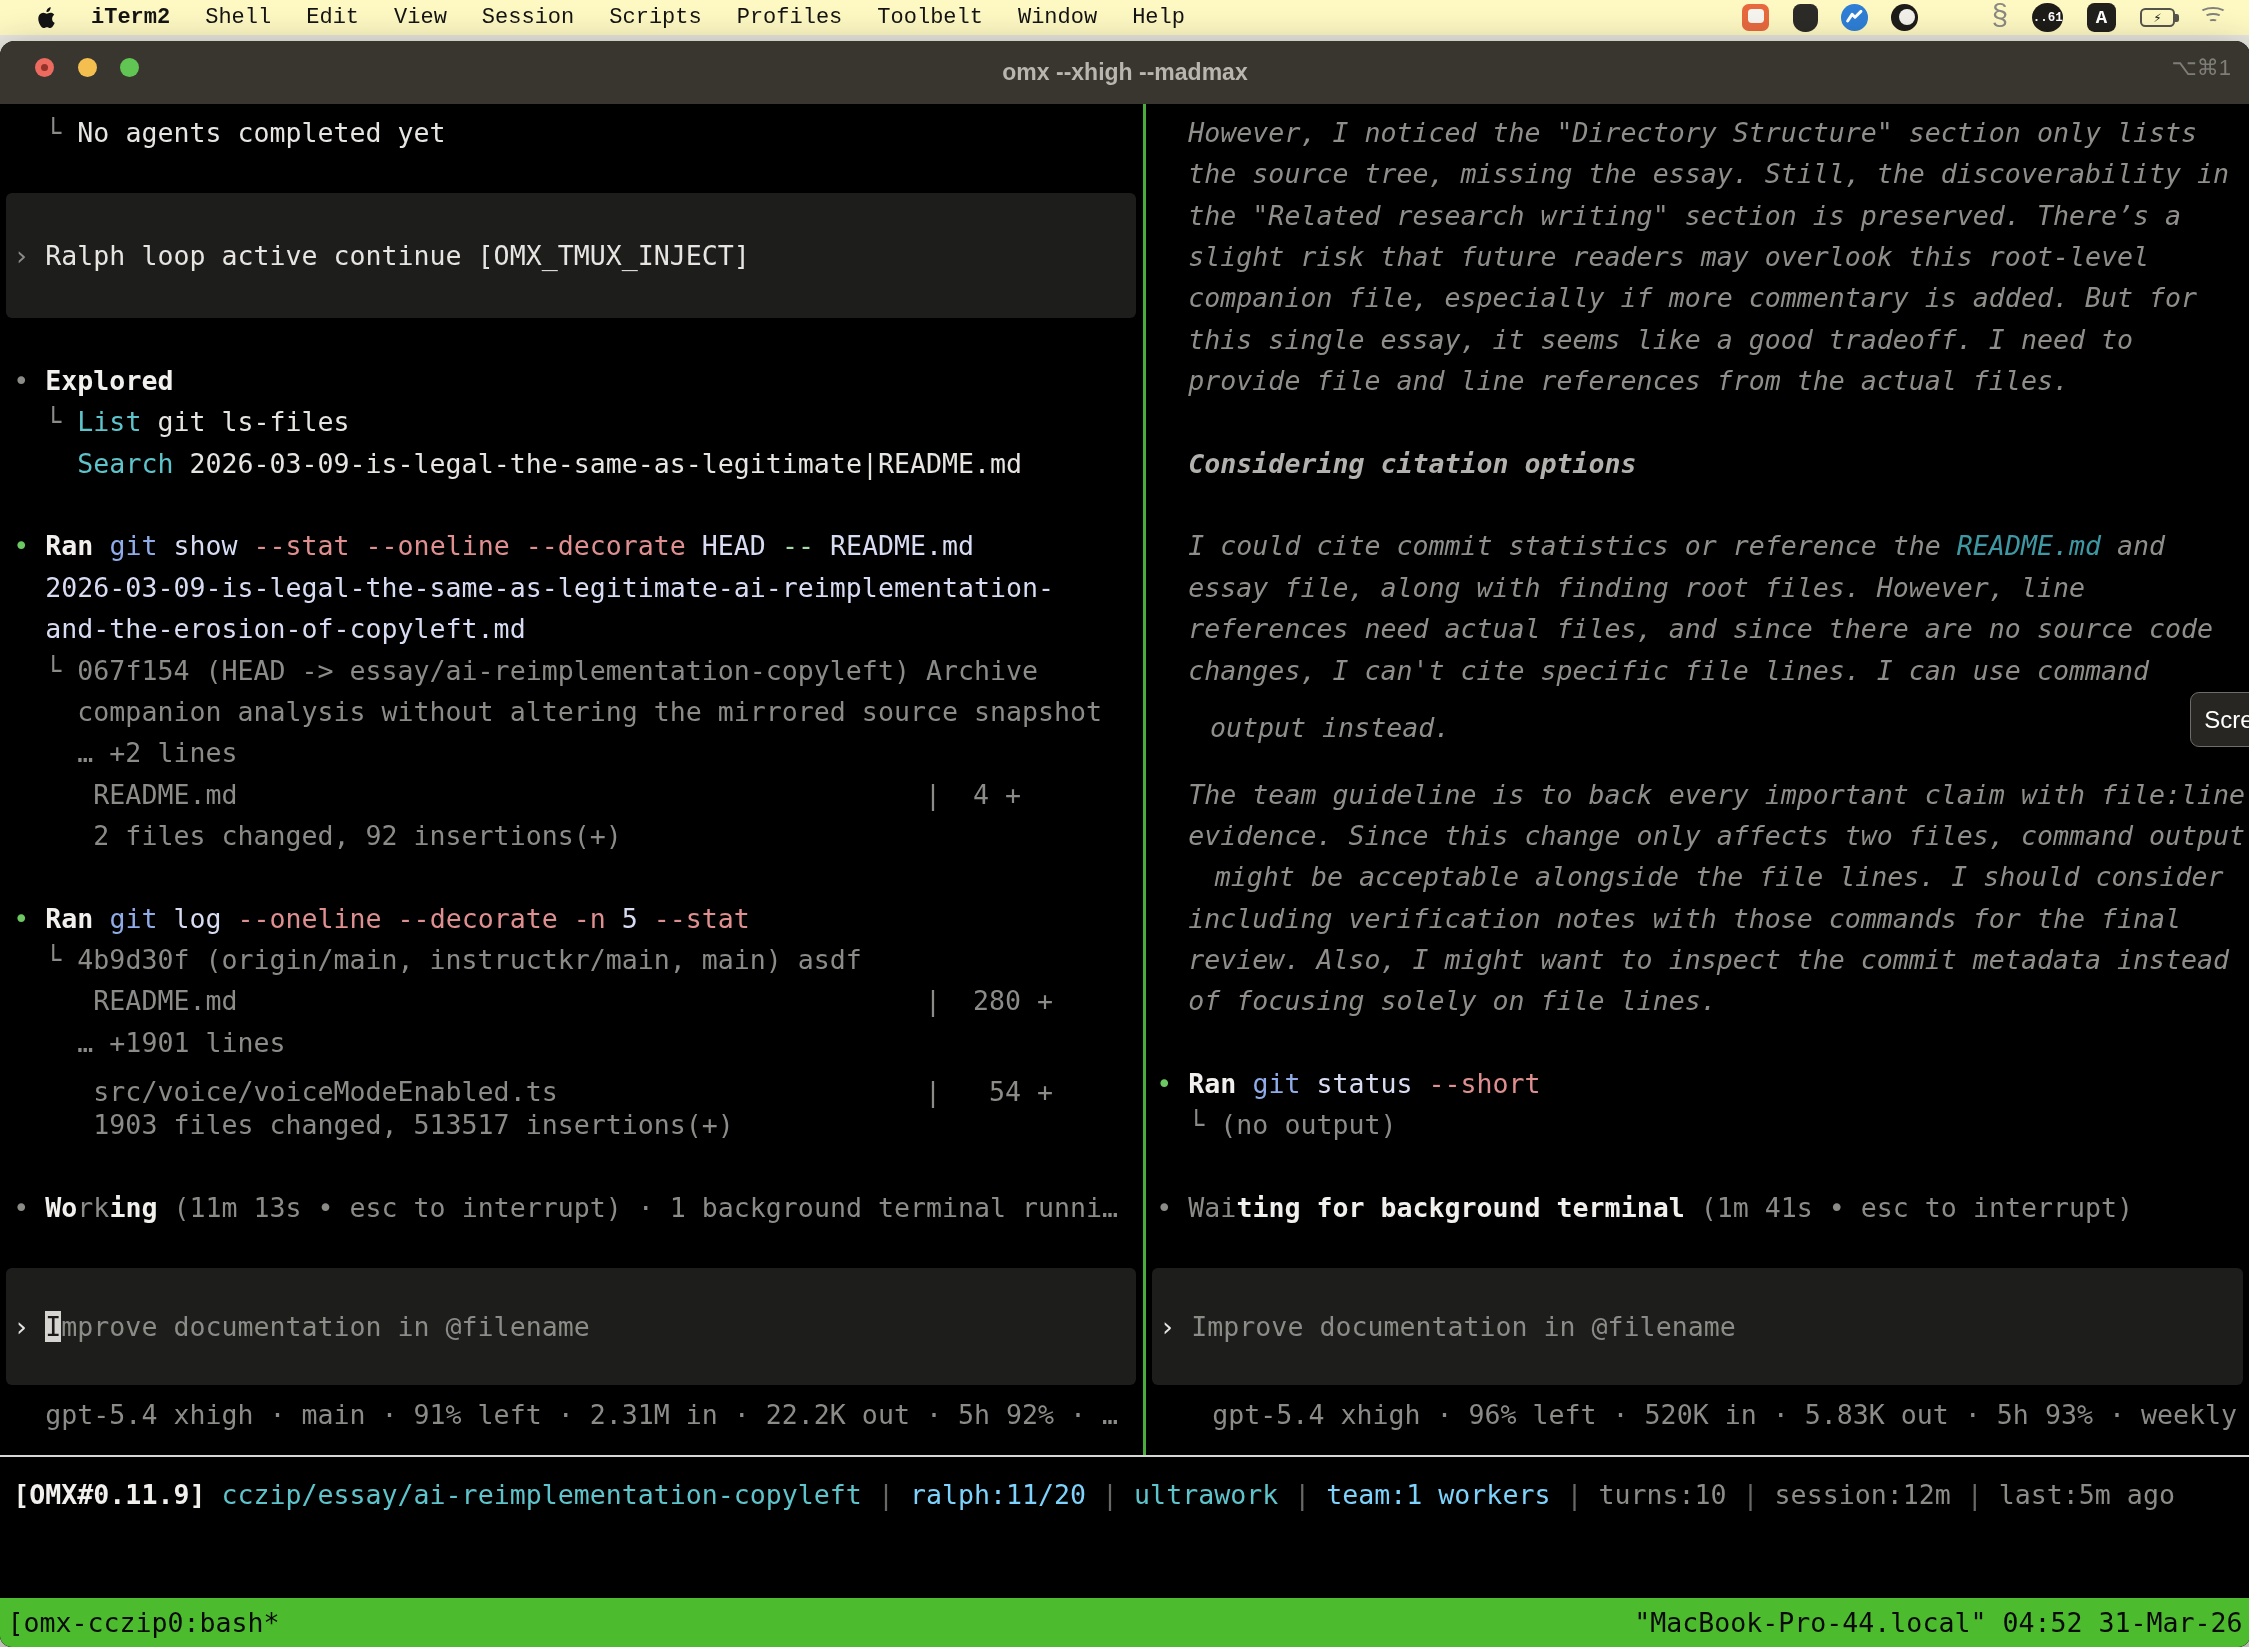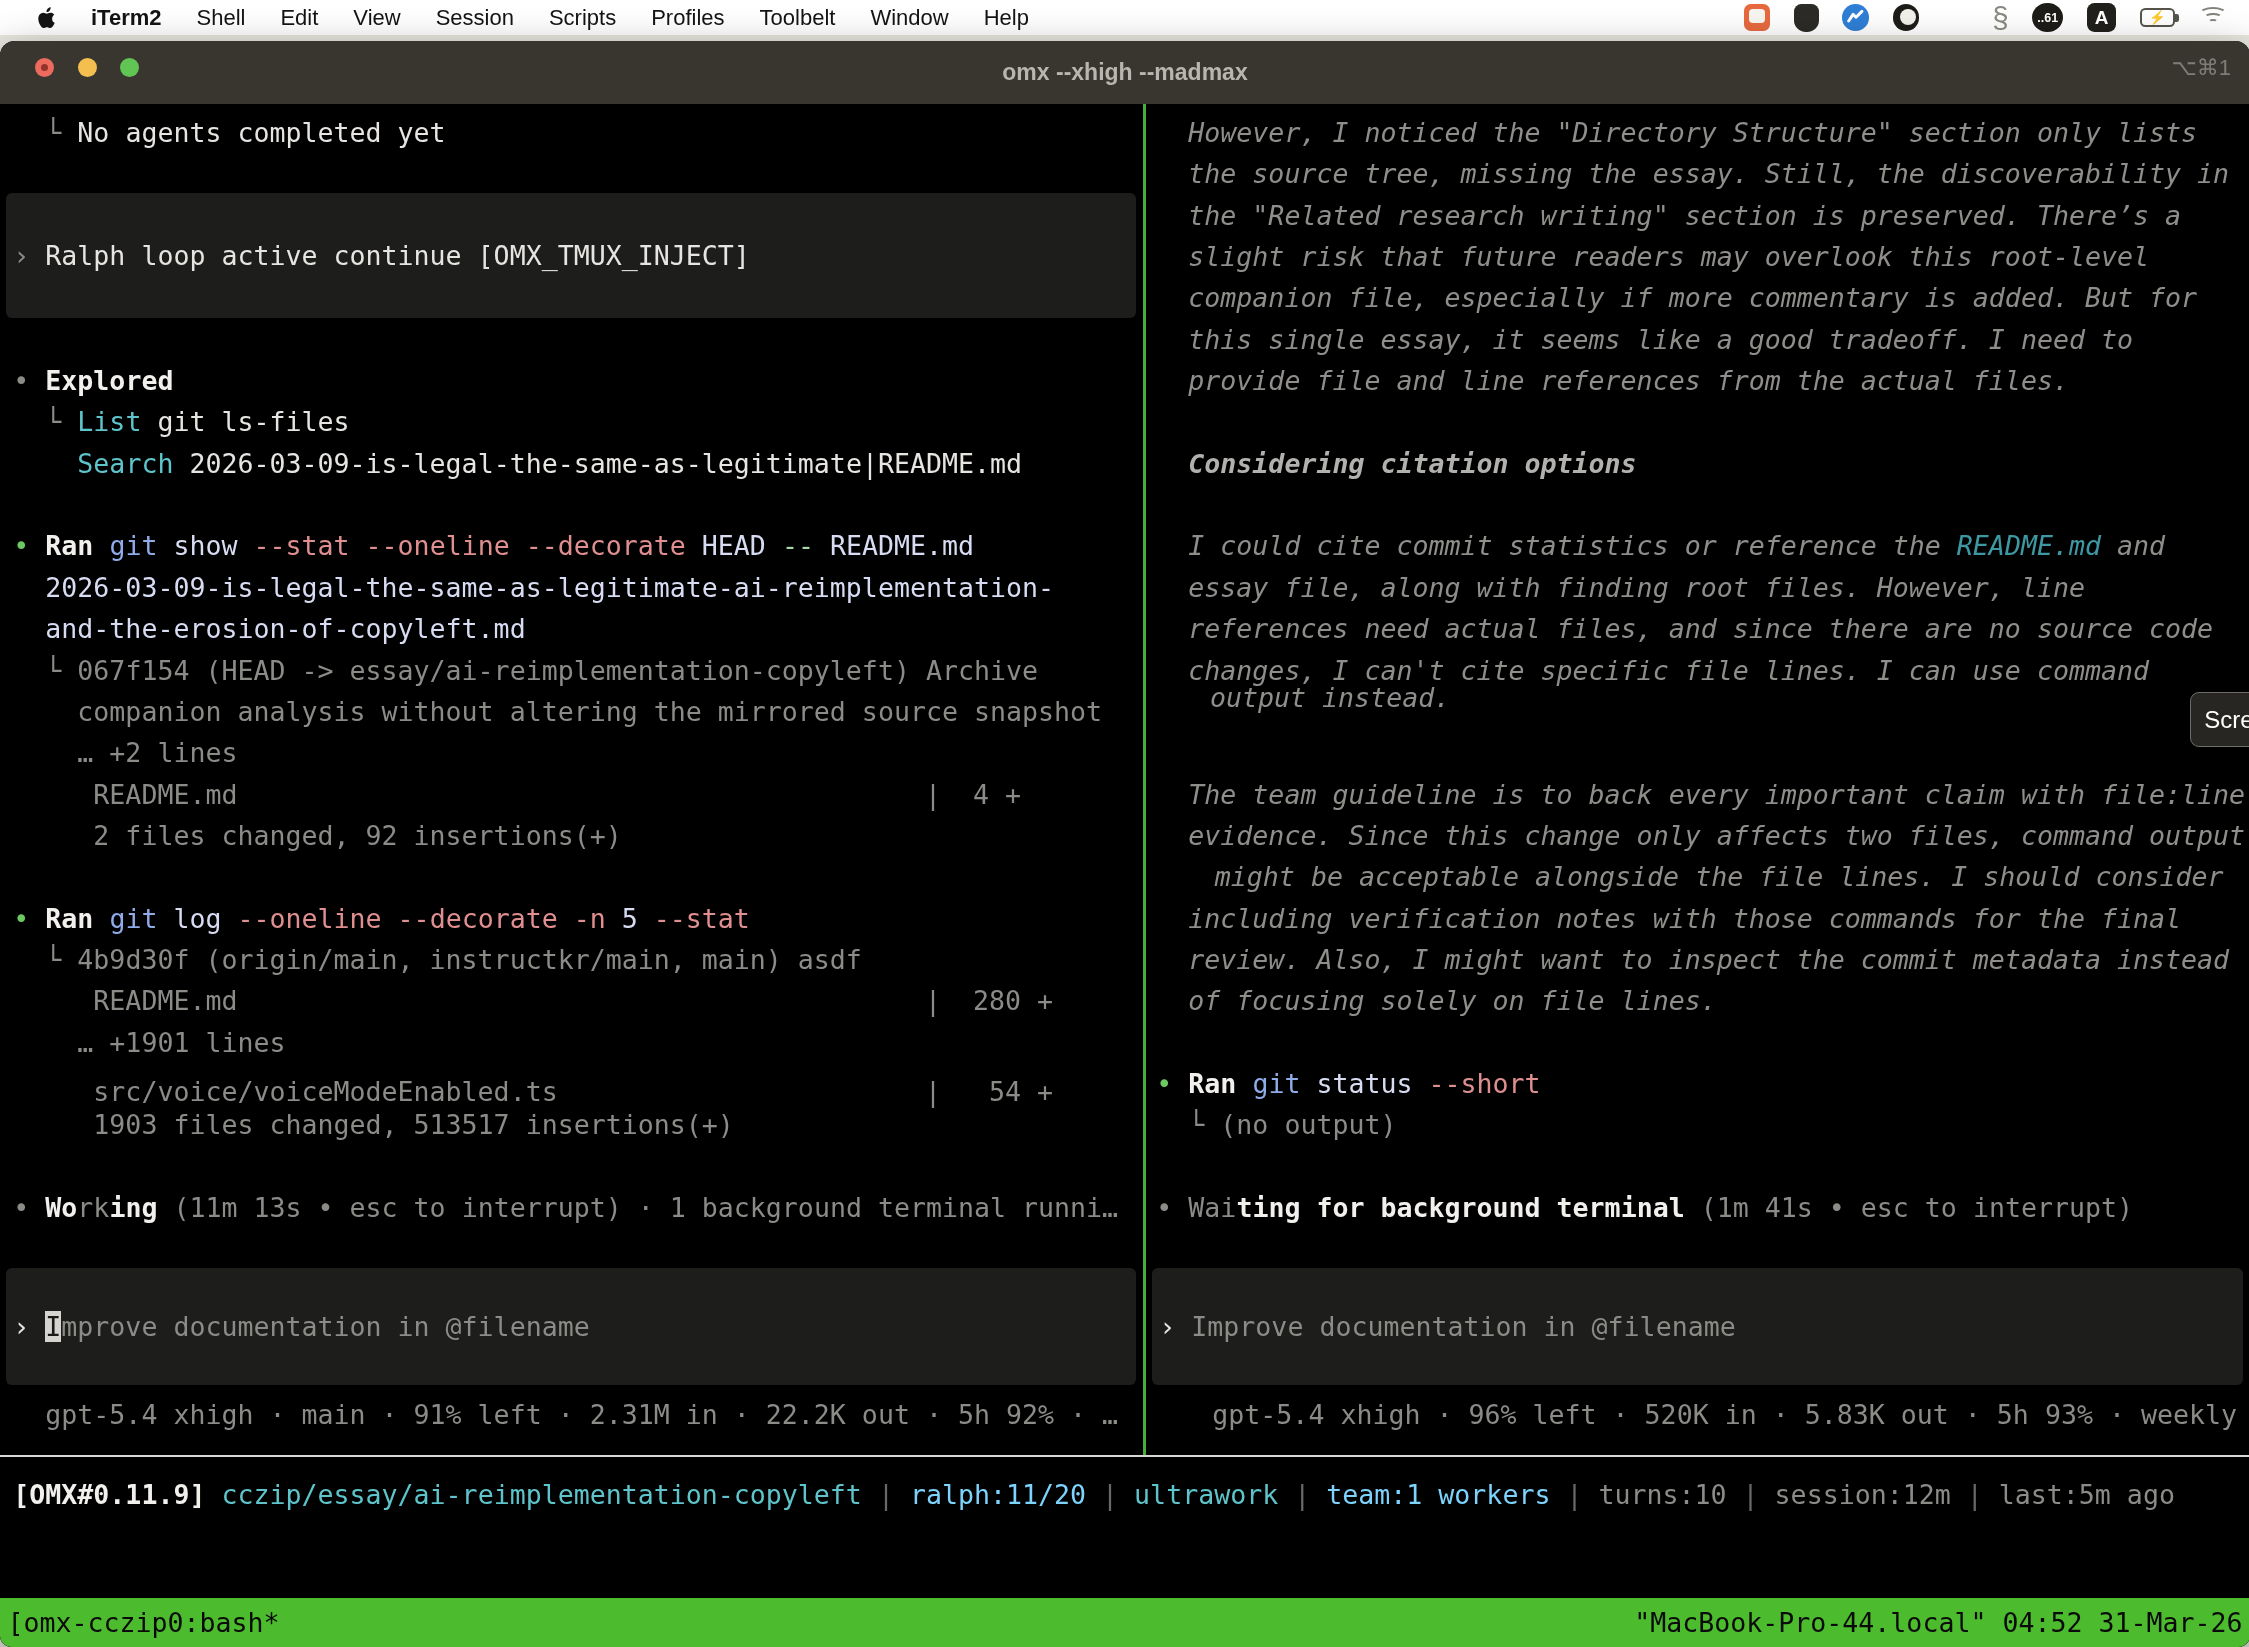--- a/index.html
+++ b/index.html
@@ -1,20 +1,20 @@
 <!DOCTYPE html>
 <html style="font-size:11.8px"><head>
 <meta charset="utf-8">
 <style>
   * { margin:0; padding:0; box-sizing:border-box; }
   html,body { width:2250px; height:1648px; overflow:hidden; background:#e9e8e0; font-family:"Liberation Sans", sans-serif; }
 
   
-  .menubar { position:absolute; top:0; left:0; width:2250px; height:35px; background:#ffffff;
-             display:flex; align-items:center; padding:0 22px 0 37px; color:#141414; }
+  .menubar { position:absolute; top:0; left:0; width:2250px; height:35px; background:#fef9c3;
+             display:flex; align-items:center; padding:0 22px 0 37px; color:#141414;font-family:Liberation Mono, monospace; }
   .menubar .apple { width:22px; display:flex; align-items:center; margin-right:32px; }
   .menubar .app-name { font-weight:bold; font-size:22px; margin-right:35px; }
   .menu-items { display:flex; gap:35px; font-size:22px; }
   .menu-items .menu-item { white-space:nowrap; }
   .status-icons { margin-left:auto; display:flex; align-items:center; gap:23.6px; }
 
   .ic { display:flex; align-items:center; justify-content:center; }
   .ic-msg { width:26.6px; height:26.6px; background:#e8693e; border-radius:6.6px; position:relative; }
   .ic-msg::after { content:""; position:absolute; left:5.2px; top:5.2px; width:16px; height:13.3px; background:#f6f5ef; border-radius:3.7px; }
   .ic-shield { width:25px; height:28px; background:#2c2b27; border-radius:7.4px 7.4px 11.8px 11.8px; display:grid;
@@ -211,21 +211,21 @@
         <div class="trow it" style="top: 91px;"><span>  the "Related research writing" section is preserved. There’s a</span></div>
         <div class="trow it" style="top: 132px;"><span>  slight risk that future readers may overlook this root-level</span></div>
         <div class="trow it" style="top: 173px;"><span>  companion file, especially if more commentary is added. But for</span></div>
         <div class="trow it" style="top: 215px;"><span>  this single essay, it seems like a good tradeoff. I need to</span></div>
         <div class="trow it" style="top: 256px;"><span>  provide file and line references from the actual files.</span></div>
         <div class="trow hd" style="top: 339px;"><span>  Considering citation options</span></div>
         <div class="trow it" style="top: 421px;"><span>  I could cite commit statistics or reference the </span><span class="s-tl">README.md</span><span> and</span></div>
         <div class="trow it" style="top: 463px;"><span>  essay file, along with finding root files. However, line</span></div>
         <div class="trow it" style="top: 504px;"><span>  references need actual files, and since there are no source code</span></div>
         <div class="trow it" style="top: 546px;"><span>  changes, I can't cite specific file lines. I can use command</span></div>
-        <div class="trow it" style="top: 573px; padding-left: 32px;"><span>  output instead.</span></div>
+        <div class="trow it" style="top: 603px; padding-left: 32px;"><span>  output instead.</span></div>
         <div class="trow it" style="top: 670px;"><span>  The team guideline is to back every important claim with file:line</span></div>
         <div class="trow it" style="top: 711px;"><span>  evidence. Since this change only affects two files, command output</span></div>
         <div class="trow it" style="top: 752px; text-align: center;"><span>  might be acceptable alongside the file lines. I should consider</span></div>
         <div class="trow it" style="top: 794px;"><span>  including verification notes with those commands for the final</span></div>
         <div class="trow it" style="top: 835px;"><span>  review. Also, I might want to inspect the commit metadata instead</span></div>
         <div class="trow it" style="top: 876px;"><span>  of focusing solely on file lines.</span></div>
         <div class="trow" style="top: 959px;"><span class="s-gb">• </span><span class="s-b">Ran</span><span class="s-fg"> </span><span class="s-bl">git</span><span class="s-lv"> status </span><span class="s-sa">--short</span></div>
         <div class="trow" style="top: 1000px;"><span class="s-dim">  └ </span><span class="s-dim">(no output)</span></div>
         <div class="trow" style="top: 1083px;"><span class="s-dim">• </span><span class="s-dim">Wai</span><span class="s-b">ting for background terminal</span><span class="s-dim"> (1m 41s • esc to interrupt)</span></div>
       </div>

